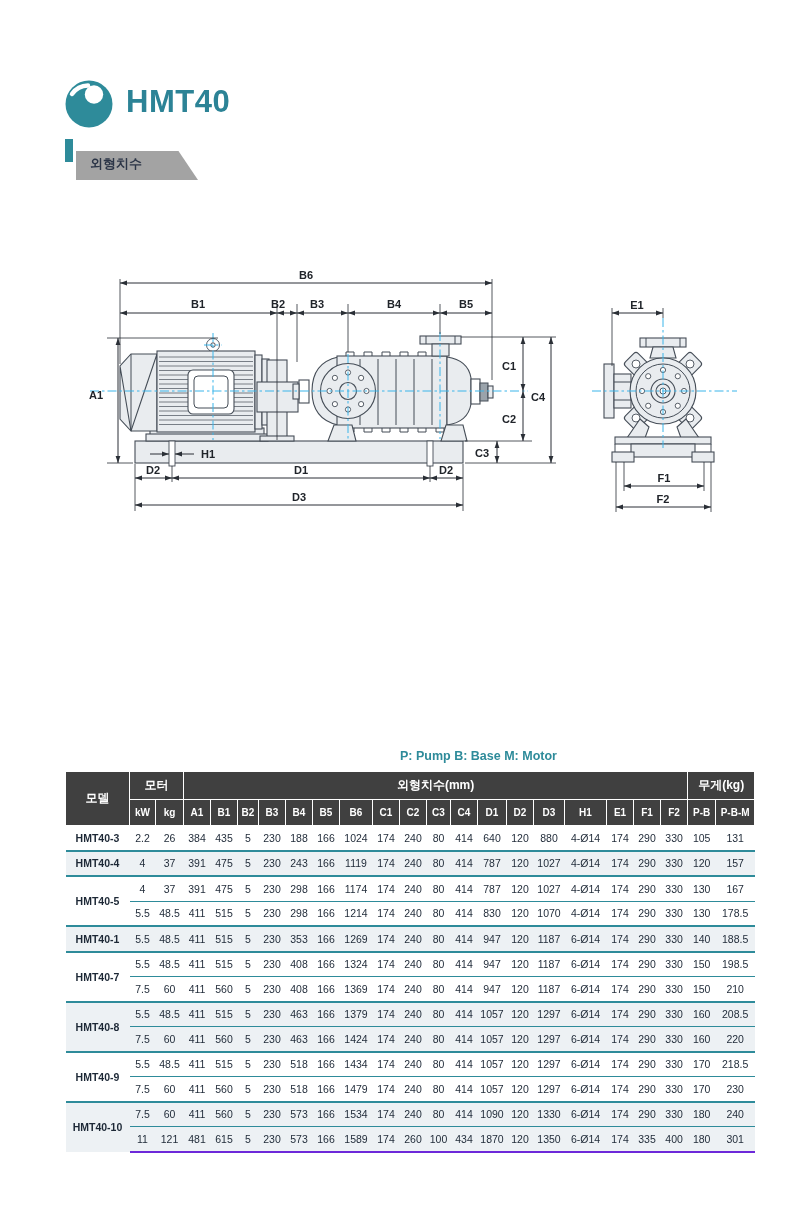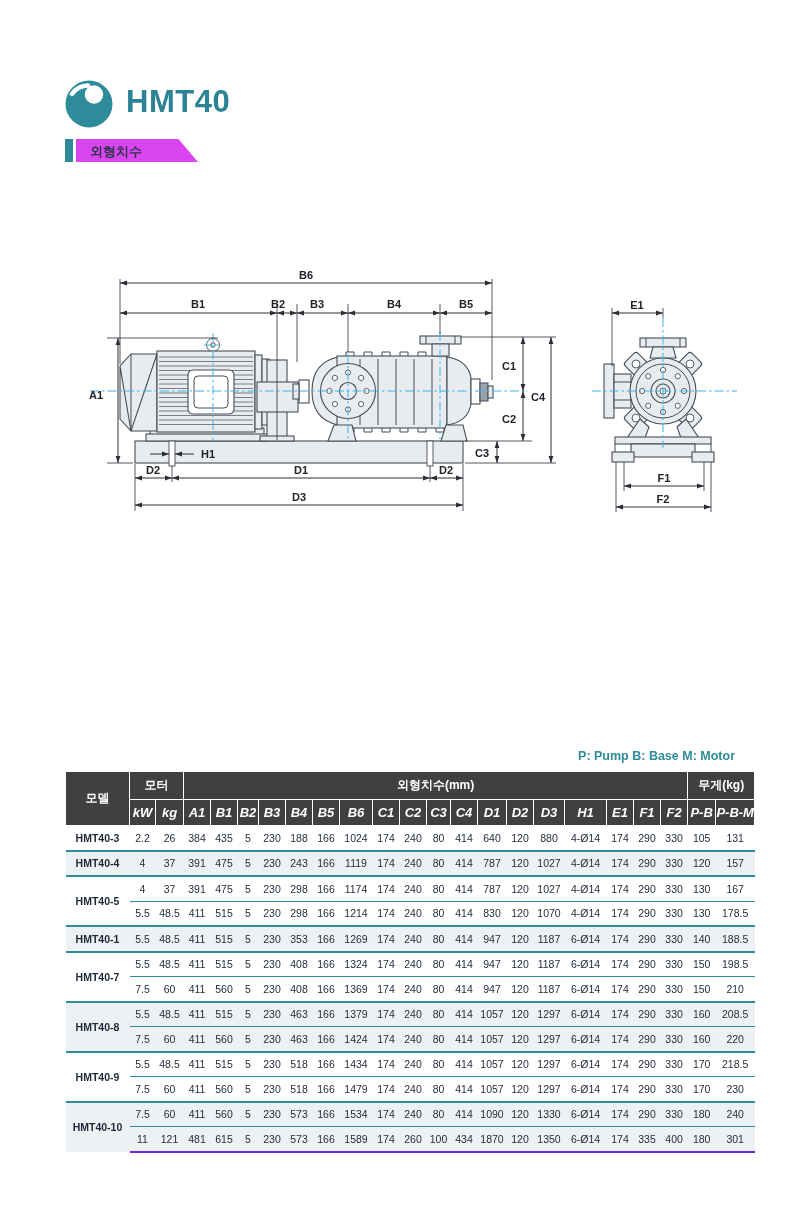--- a/index.html
+++ b/index.html
@@ -3,32 +3,32 @@
 <meta charset="utf-8">
 <style>
   html,body{margin:0;padding:0;background:#fff;}
   .page{position:relative;width:800px;height:1211px;background:#fff;overflow:hidden;
         font-family:"Liberation Sans",sans-serif;}
   
   .logo{position:absolute;left:64px;top:79px;}
   .title{position:absolute;left:126px;top:84px;font-size:31px;font-weight:bold;color:#2C8396;letter-spacing:.5px;}
   .tab{position:absolute;left:65px;top:139px;height:23px;}
   .tab .bar{position:absolute;left:0;top:0;width:8px;height:23px;background:#2E8B9A;}
-  .tab .flag{position:absolute;left:11px;top:0;width:122px;height:23px;background:#d946ef;
+  .tab .flag{position:absolute;left:11px;top:12px;width:122px;height:29px;background:#a3a3a3;
              clip-path:polygon(0 0,84% 0,100% 100%,0 100%);}
   .tab .flag span{display:block;padding:4px 0 0 14px;font-size:13px;font-weight:bold;color:#2b3547;}
   
-  .legend{position:absolute;left:400px;top:749px;width:335px;text-align:right;
+  .legend{position:absolute;left:400px;top:749px;width:335px;text-align:left;
           font-size:12.5px;font-weight:bold;color:#2E8B9A;}
   
   .spec-table{position:absolute;left:65px;top:771px;width:670px;border-collapse:collapse;
               table-layout:fixed;font-size:10.5px;color:#1d2836;}
   .spec-table th{background:#404040;color:#fff;border:1.5px solid #fff;font-weight:bold;padding:0;}
   .spec-table th.h1{height:27px;font-size:12px;}
-  .spec-table th.h2{height:25px;font-size:13px;font-style:italic;}
+  .spec-table th.h2{height:25px;font-size:10px;}
   .spec-table td{text-align:center;padding:0;height:23.5px;white-space:nowrap;}
   .spec-table td.model{font-weight:bold;margin-top:44px;}
   .spec-table tr.alt td{background:#edf1f4;}
   .spec-table tr.gstart td{border-top:2px solid #2E8B9A;}
   .spec-table tr.sub td{border-top:1px solid #2E8B9A;}
   .spec-table tr:last-child td{border-bottom:2px solid #6d28d9;}
   
   .o{stroke:#454d57;stroke-width:1.1;fill:#e9ecef;}
   .ow{fill:#fff;}
   .t{stroke:#454d57;stroke-width:1;fill:none;}

